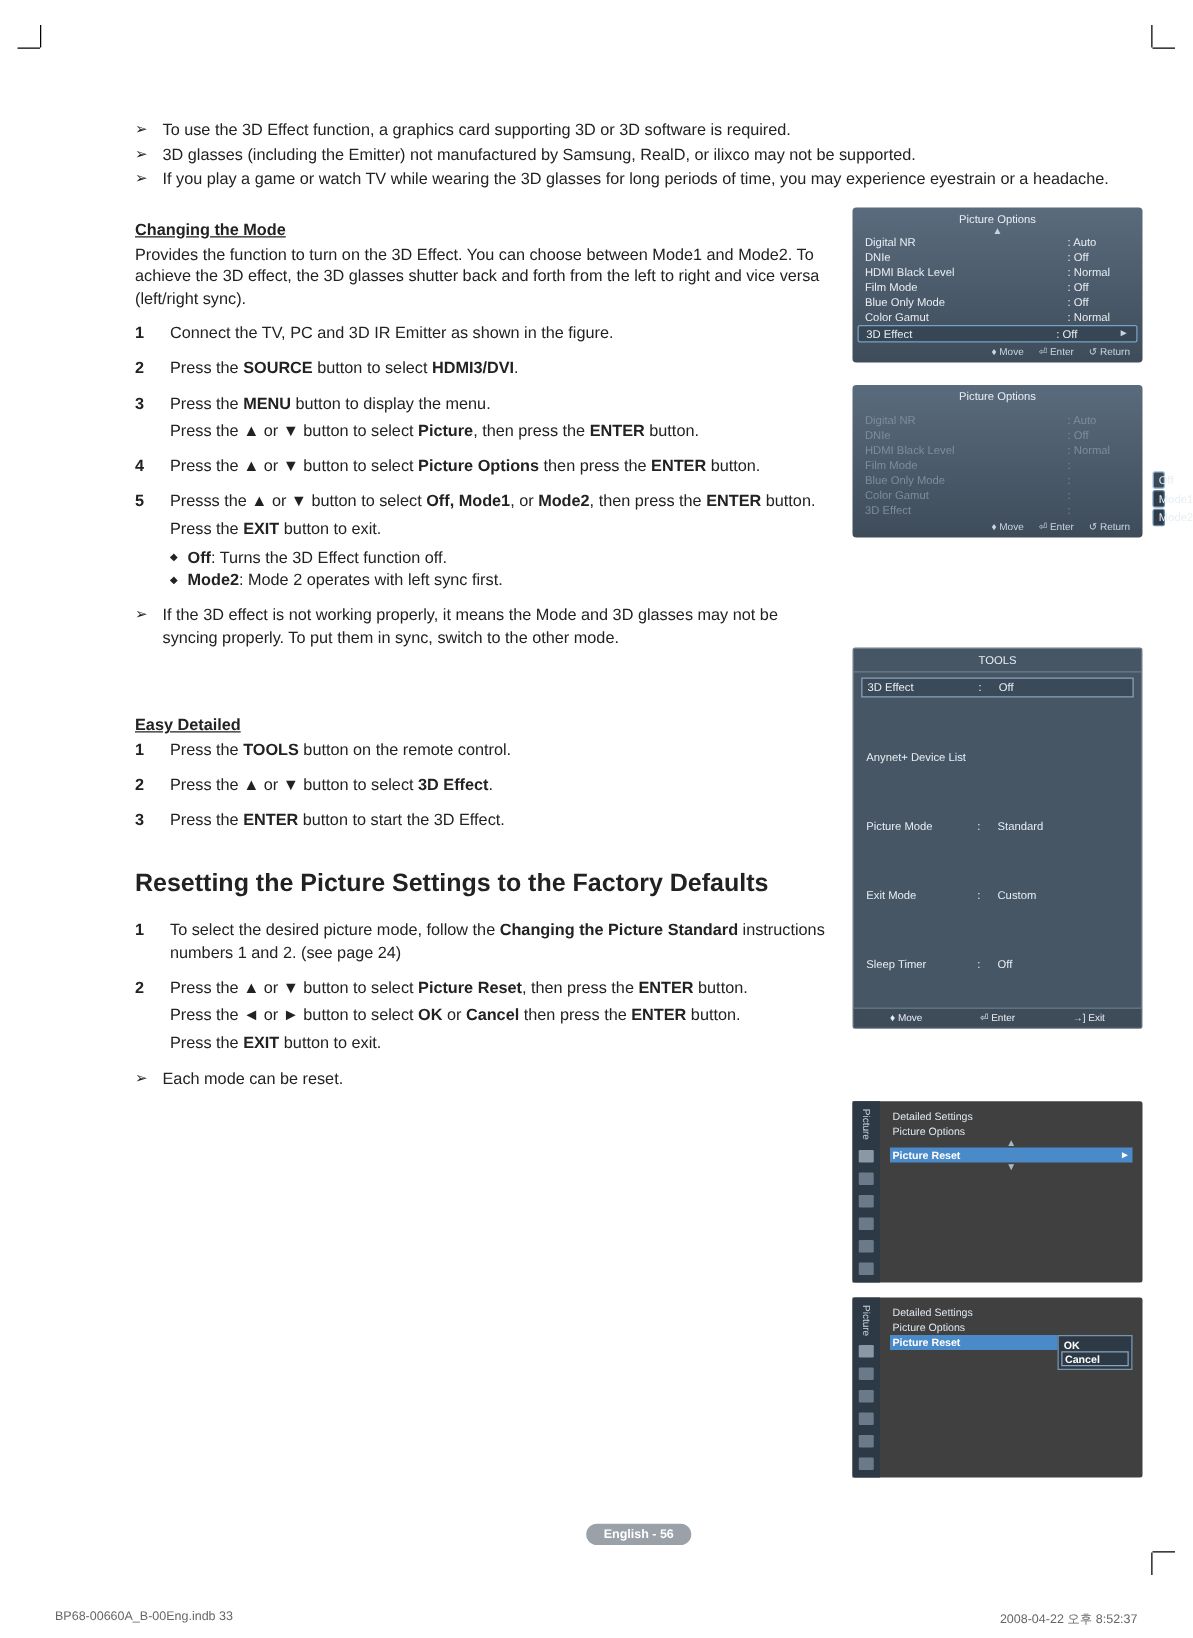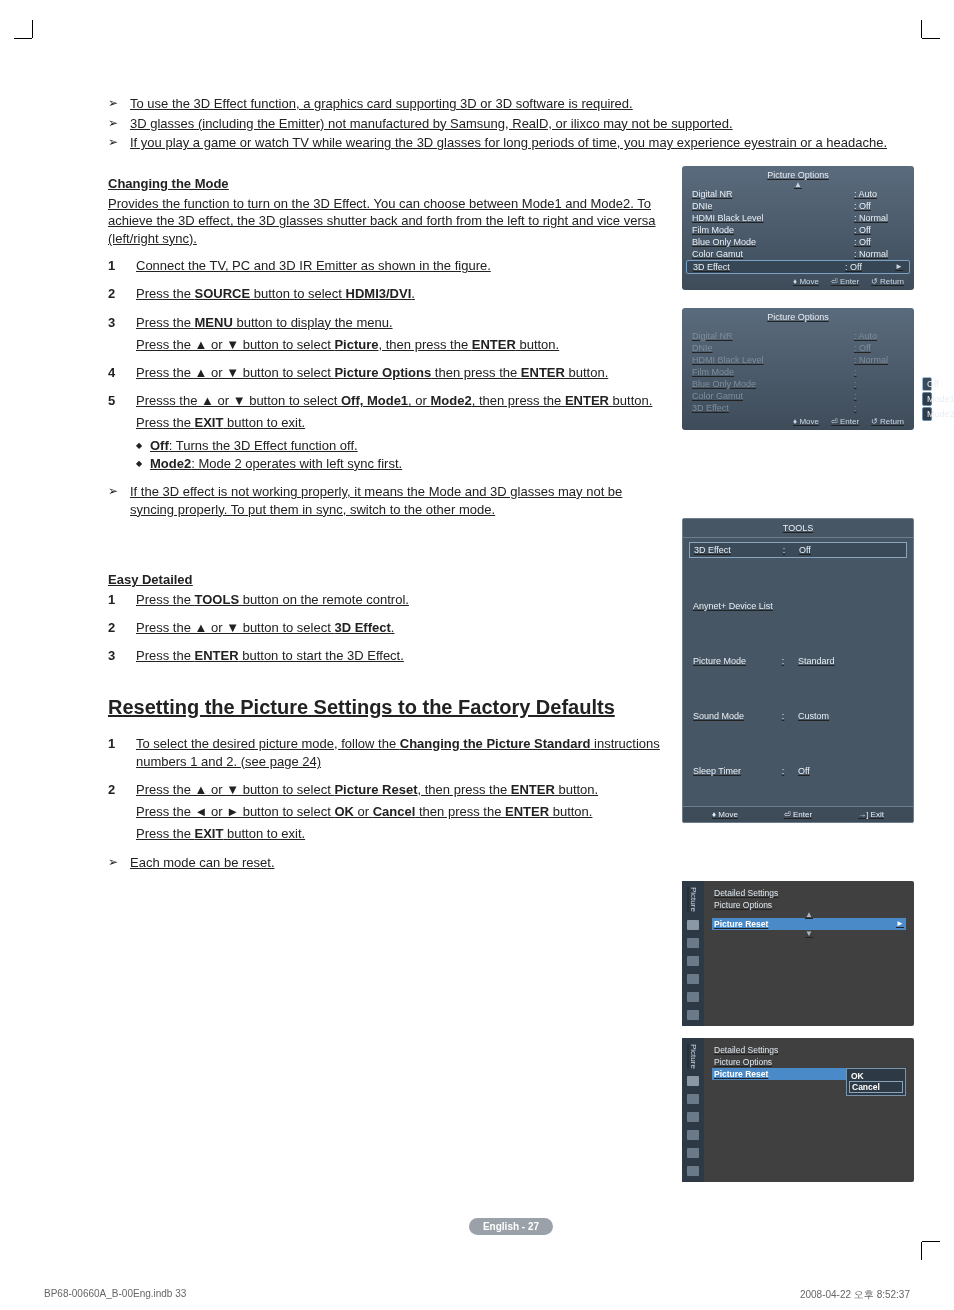--- a/index.html
+++ b/index.html
@@ -8,21 +8,20 @@
     font-family: Arial, Helvetica, sans-serif;
     font-size: 13px;
     color: #222;
     background: #fff;
     width: 954px;
   }
   .page-wrap {
     padding: 95px 40px 30px 108px;
     position: relative;
     min-height: 1280px;
-    text-decoration: underline;
   }
   .crop-tl, .crop-tr, .crop-l, .crop-r { position: absolute; background: #000; }
   .crop-tl { top: 20px; left: 32px; width: 1px; height: 18px; }
   .crop-l  { top: 38px; left: 14px; width: 18px; height: 1px; }
   .crop-tr { top: 20px; right: 32px; width: 1px; height: 18px; }
   .crop-r  { top: 38px; right: 14px; width: 18px; height: 1px; }
   .cols { display: flex; gap: 20px; }
   .left { flex: 1; }
   .right { width: 232px; flex-shrink: 0; }
 
@@ -269,21 +268,21 @@
           </div>
           <div class="t-row plain">
               <span class="c1" style="flex-basis:auto">Anynet+ Device List</span>
             </div>
           <div class="t-row plain">
               <span class="c1">Picture Mode</span>
               <span class="c2">:</span>
               <span class="c3">Standard</span>
             </div>
           <div class="t-row plain">
-              <span class="c1">Sound Mode</span>
+              <span class="c1">Exit Mode</span>
               <span class="c2">:</span>
               <span class="c3">Custom</span>
             </div>
           <div class="t-row plain">
               <span class="c1">Sleep Timer</span>
               <span class="c2">:</span>
               <span class="c3">Off</span>
             </div>
         </div>
         <div class="t-foot">
@@ -338,21 +337,21 @@
               <div class="oc-item sel">Cancel</div>
             </div>
           </div>
         </div>
       </div>
 
     </div>
   </div>
 
   <div class="page-foot">
-    <span class="pill">English - 27</span>
+    <span class="pill">English - 56</span>
   </div>
 
   <div class="vline"></div>
     <div class="hline"></div>
 </div>
 
 <div class="doc-foot">
   <span>BP68-00660A_B-00Eng.indb   33</span>
   <span>2008-04-22   오후 8:52:37</span>
 </div>

